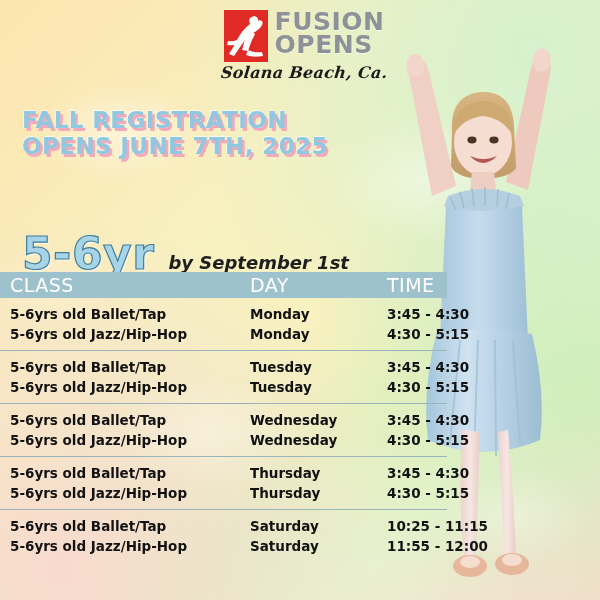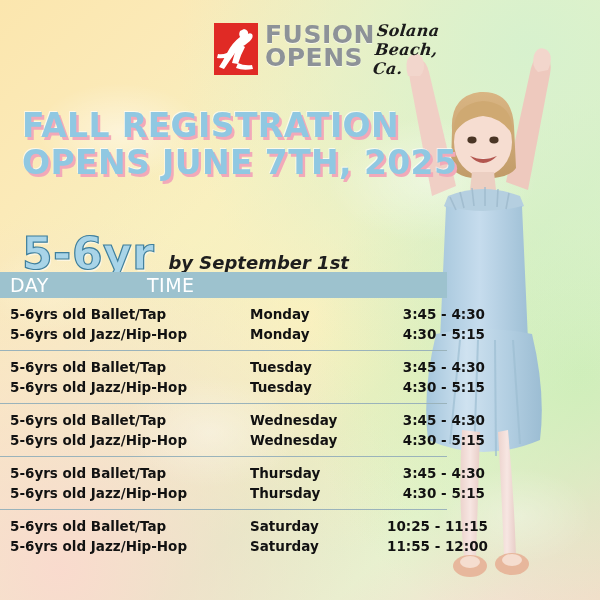--- a/index.html
+++ b/index.html
@@ -39,20 +39,21 @@
   }
 
   
   #logo-block {
     position: absolute;
     left: 214px;
     top: 10px;
     width: 180px;
     height: 78px;
     display: flex;
+    flex-direction: column;
     align-items: center;
   }
   .logo-top {
     display: flex;
     align-items: flex-start;
   }
   .logo-mark {
     width: 44px;
     height: 52px;
     background: #e02a25;
@@ -88,21 +89,21 @@
   
   #headline {
     position: absolute;
     left: 22px;
     top: 108px;
     width: 420px;
   }
   .headline-line {
     font-family: "DejaVu Sans", sans-serif;
     font-weight: bold;
-    font-size: 33px;
+    font-size: 23px;
     letter-spacing: 0.4px;
     line-height: 1.12;
     color: #90c8e2;
     text-shadow:
       2.5px 2.5px 0 #f2a9b9,
       -0.8px -0.8px 0 rgba(255,255,255,0.65);
     white-space: nowrap;
   }
 
   
@@ -169,21 +170,21 @@
   }
   .cell {
     font-family: "DejaVu Sans", sans-serif;
     font-weight: bold;
     font-size: 13.5px;
     color: #121212;
     white-space: nowrap;
   }
   .cell.day  { width: 137px; flex: none; }
   .cell.name { width: 240px; flex: none; }
-  .cell.time { width: 110px; flex: none; text-align: right; padding-right: 12px; box-sizing: border-box; }
+  .cell.time { width: 110px; flex: none; text-align: left; padding-right: 12px; box-sizing: border-box; }
 
   
   #dancer {
     position: absolute;
     right: 0;
     top: 0;
     width: 210px;
     height: 600px;
     pointer-events: none;
   }
@@ -282,20 +283,21 @@
     <div class="headline-line">OPENS JUNE 7TH, 2025</div>
   </div>
 
   <div id="age-row">
     <span id="age-label">5-6yr</span>
     <span id="age-note">by September 1st</span>
   </div>
 
   <div id="schedule">
     <div class="thead">
+      <span class="th col-class">CLASS</span>
       <span class="th col-day">DAY</span>
       <span class="th col-time">TIME</span>
     </div>
 
     <div id="tbody">
         <div class="group">
           <div class="row">
             <span class="cell name">5-6yrs old Ballet/Tap</span>
             <span class="cell day">Monday</span>
             <span class="cell time">3:45 - 4:30</span>

